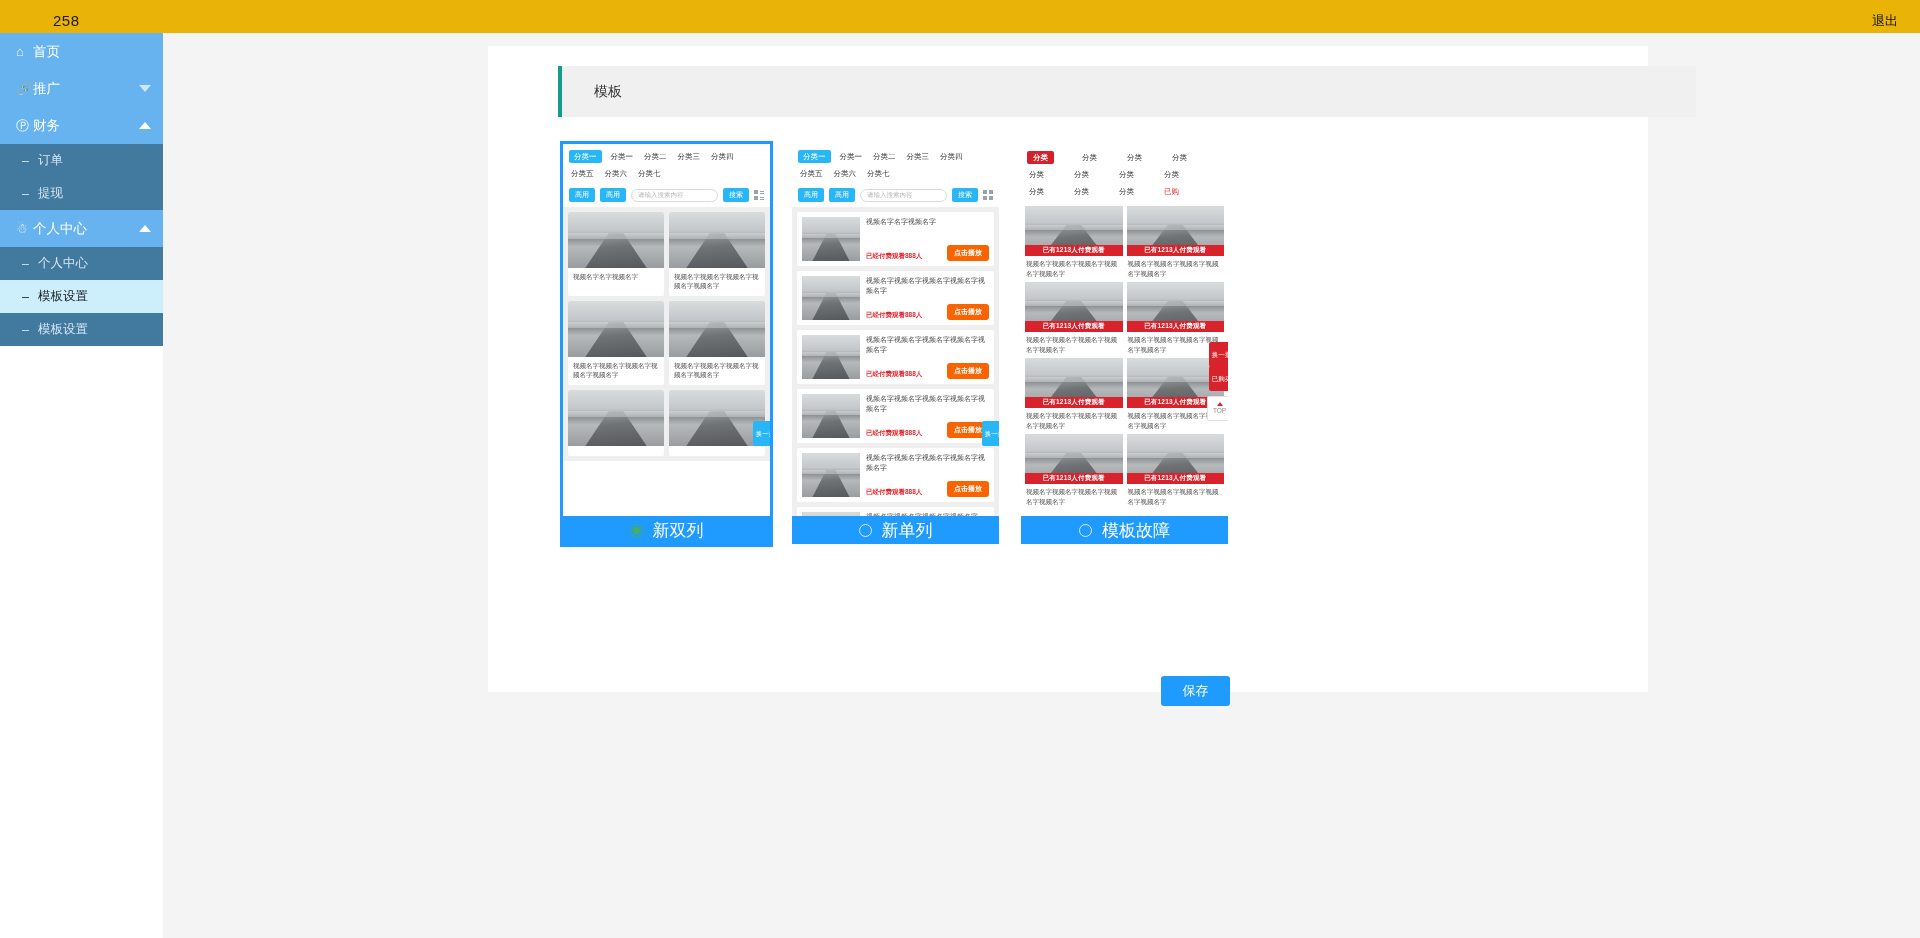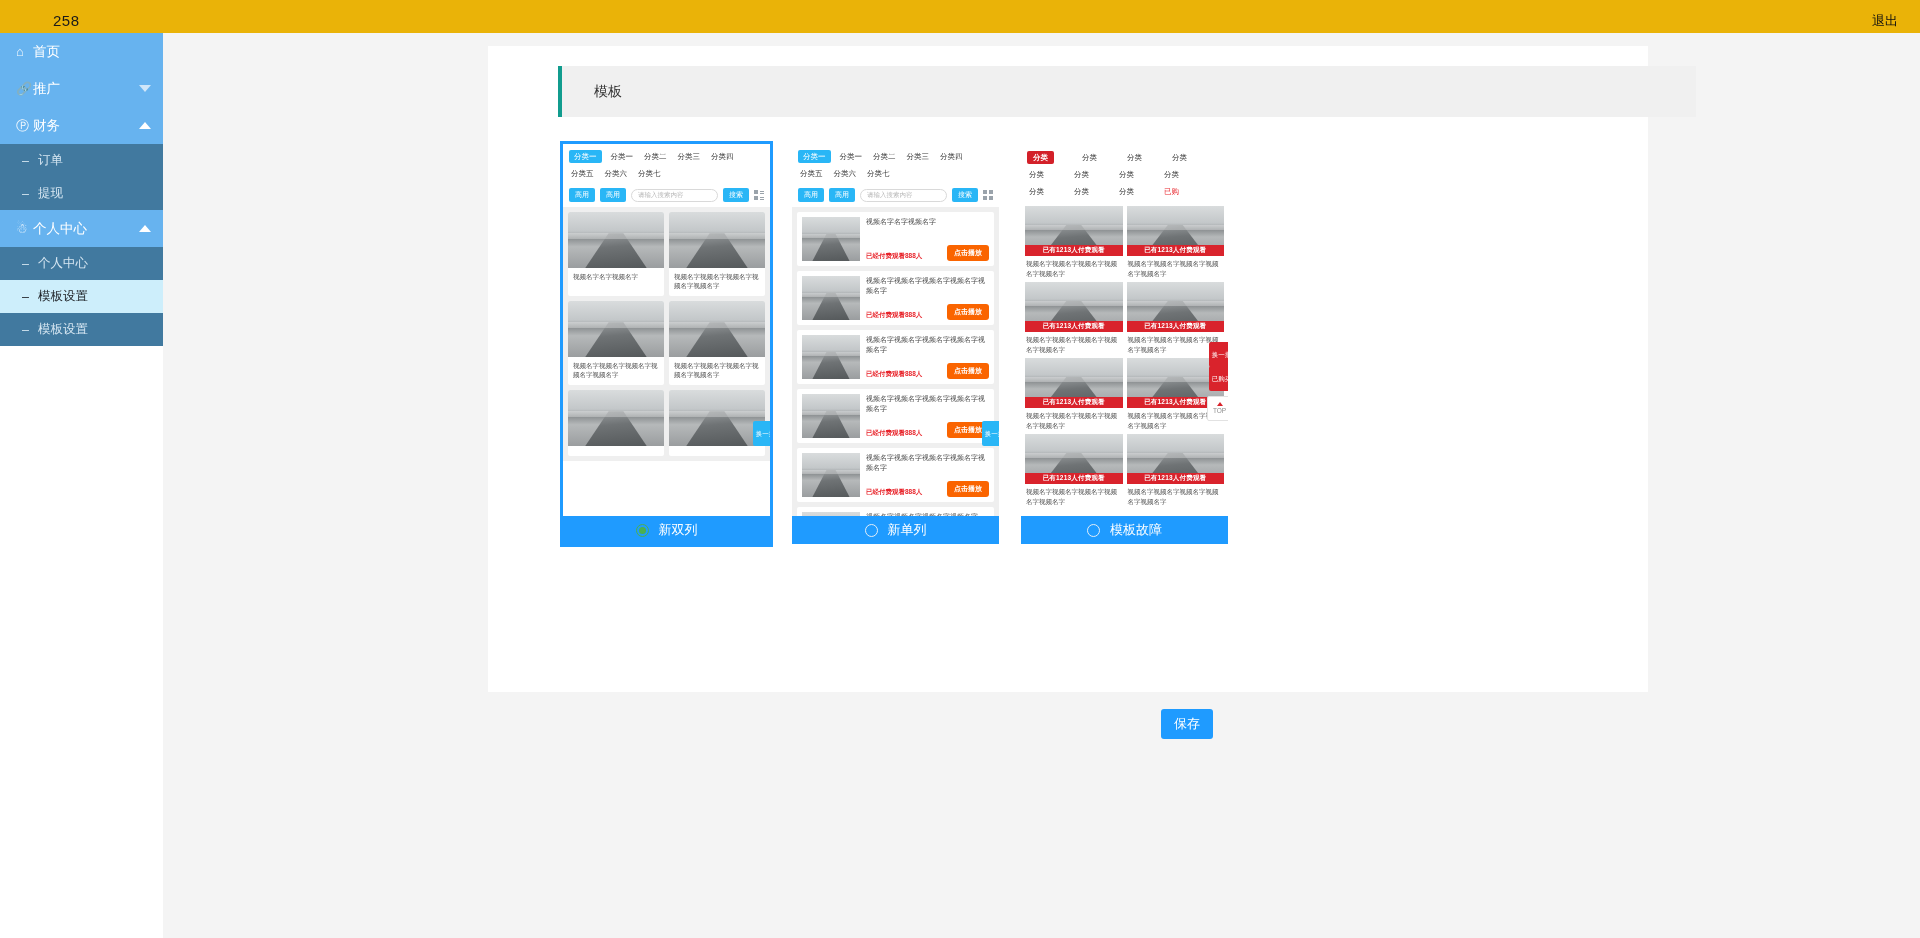--- a/index.html
+++ b/index.html
@@ -73,21 +73,21 @@
     width: 207px; background: #ffffff; position: relative;
     display: flex; flex-direction: column;
   }
   .tpl.selected { outline: 3px solid #1f9bff; }
   .tpl-body {
     height: 372px; overflow: hidden; background: #ffffff; position: relative;
   }
   .tpl-foot {
     height: 28px; background: #1f9bff; color: #ffffff;
     display: flex; align-items: center; justify-content: center; gap: 10px;
-    font-size: 13px; cursor: pointer;
+    font-size: 17px; cursor: pointer;
   }
   .radio {
     width: 13px; height: 13px; border-radius: 50%;
     border: 1.5px solid #e2eef8; display: inline-block; position: relative;
   }
   .radio.on { border-color: #4caf50; }
   .radio.on::after {
     content: ""; position: absolute; inset: 2px; border-radius: 50%;
     background: #4caf50;
   }
@@ -185,24 +185,23 @@
     flex-direction: column; gap: 1px;
   }
   .fab.top .arr {
     width: 0; height: 0; border-left: 3px solid transparent;
     border-right: 3px solid transparent; border-bottom: 4px solid #d9232c;
   }
 
   
   .save-btn {
     position: absolute; top: 630px; left: 673px;
-    width: 52px; height: 30px; background: #1f9bff; color: #fff;
+    width: 69px; height: 30px; background: #1f9bff; color: #fff;
     border: none; border-radius: 3px; font-size: 13px; cursor: pointer;
     font-family: "Liberation Sans", sans-serif;
-    margin-top: 33px;
   }
 </style>
 </head>
 <body>
 
 <div class="topbar">
   <div class="topbar-brand">258</div>
   <div class="topbar-logout">退出</div>
 </div>
 

